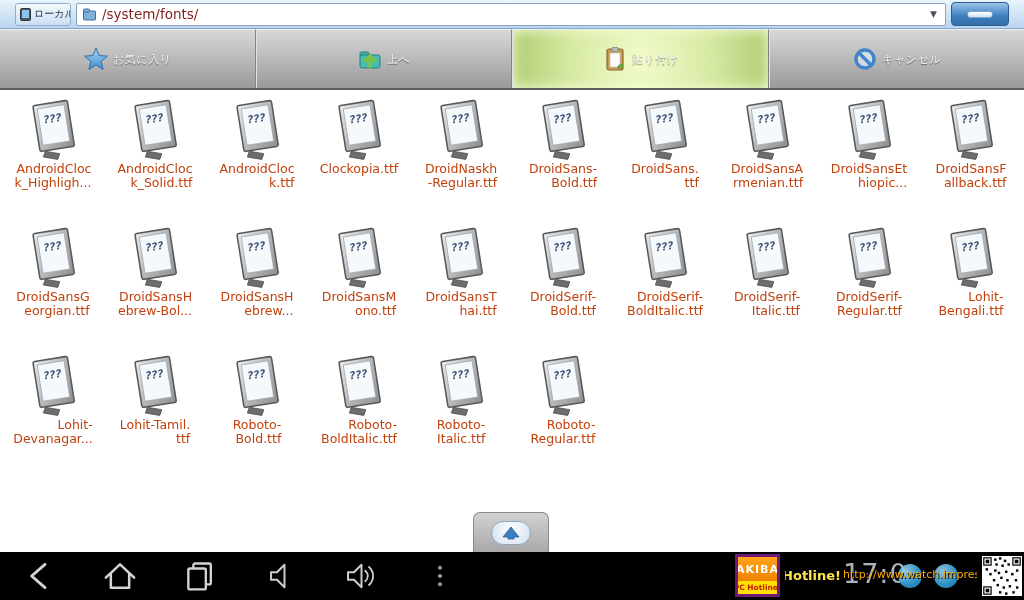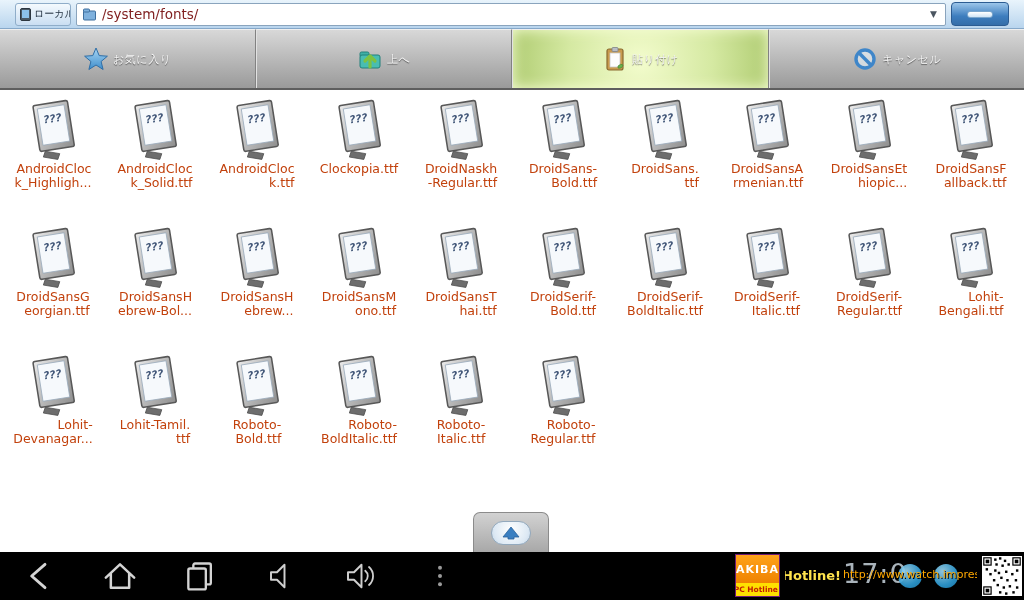--- a/index.html
+++ b/index.html
@@ -118,21 +118,21 @@
   }
   .status-dot.d1 { left:898px; }
   .status-dot.d2 { left:934px; }
 
   
   .watermark {
     position:absolute; left:735px; top:553px; width:287px; height:45px;
     display:flex; align-items:center; gap:5px; z-index:2;
   }
   .wm-logo {
-    width:45px; height:43px; border:1px solid #701a75; flex:0 0 auto;
+    width:45px; height:43px; border:3px solid #701a75; flex:0 0 auto;
     display:flex; flex-direction:column; overflow:hidden;
   }
   .wm-logo .l1 {
     flex:1; background:linear-gradient(#ffa31a,#ef8200);
     color:#fff; font-weight:bold; font-size:11px; letter-spacing:1px;
     display:flex; align-items:center; justify-content:center;
   }
   .wm-logo .l2 {
     height:13px; background:#ffe000; color:#c41e00;
     font-size:7.5px; font-weight:bold;

